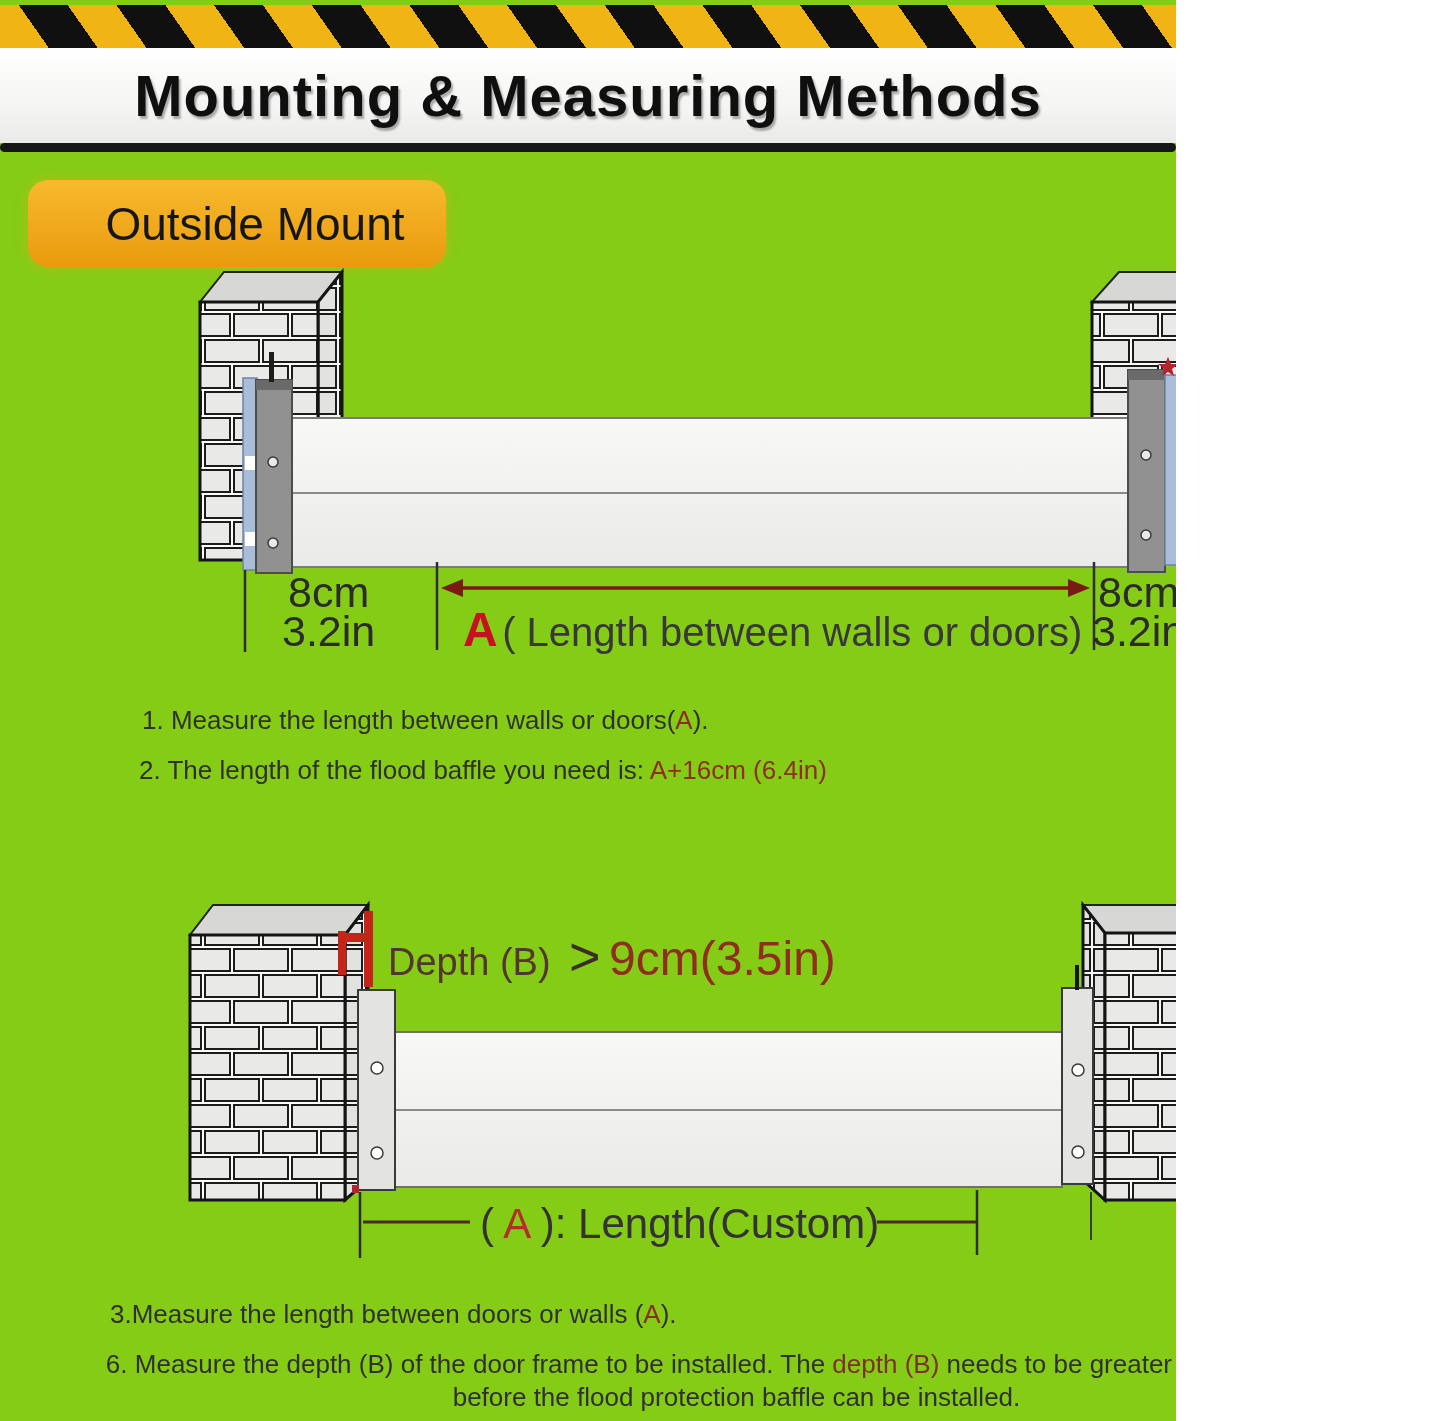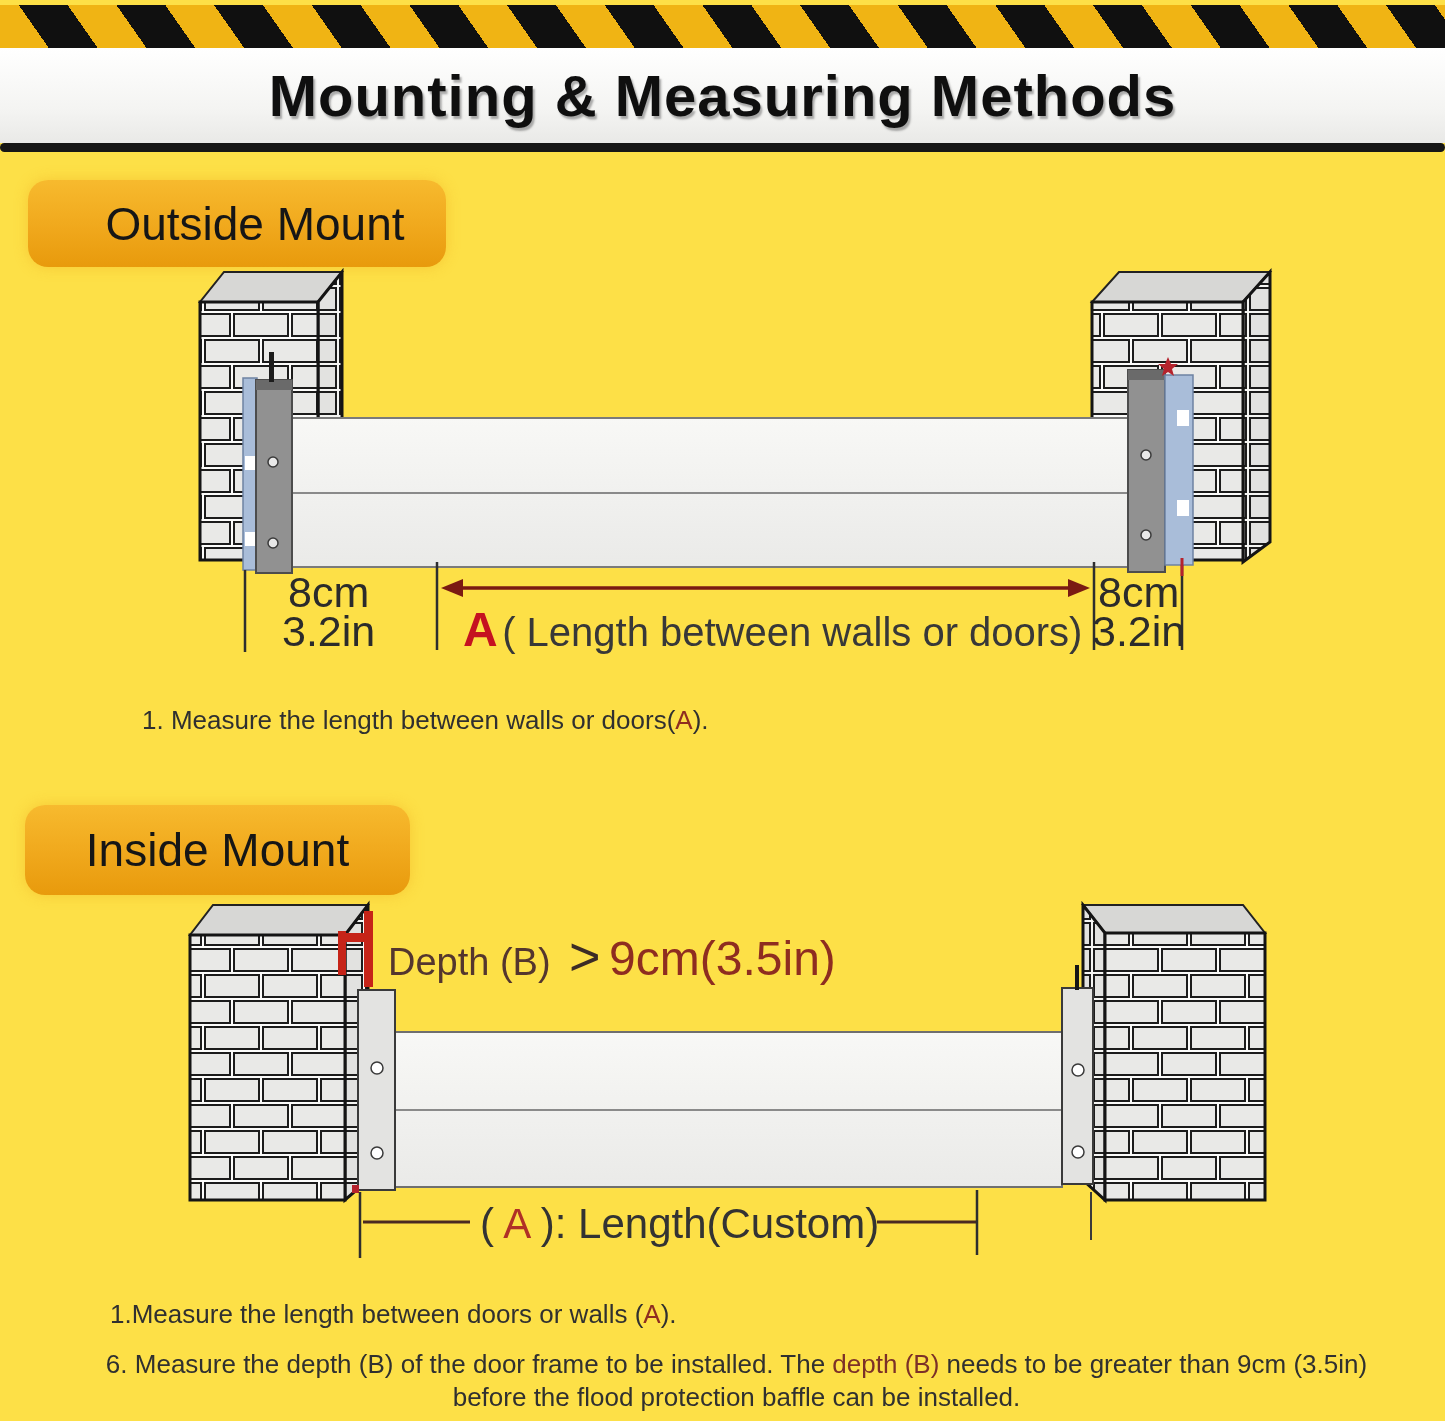--- a/index.html
+++ b/index.html
@@ -1,17 +1,17 @@
 <!DOCTYPE html>
 <html><head>
 <meta charset="utf-8">
 <style>
   html,body{margin:0;padding:0;background:#ffffff;}
   #canvas{
-    position:relative;width:1445px;height:1421px;background:#fde047;
+    position:relative;width:1176px;height:1421px;background:#84cc16;
     font-family:"Liberation Sans",sans-serif;overflow:hidden;
   }
   
   .hazard{
     position:absolute;left:0;top:5px;width:100%;height:43px;
     background:repeating-linear-gradient(55deg,#f0b414 0 40px,#101010 40px 80px);
   }
   .titleband{
     position:absolute;left:0;top:48px;width:100%;height:95px;
     background:linear-gradient(180deg,#ffffff 0%,#f4f4f2 65%,#e9e9e7 100%);
@@ -131,24 +131,22 @@
       <text x="1098" y="347" font-size="43" fill="#2b2b2b">8cm</text>
       <text x="1092" y="386" font-size="43" fill="#2b2b2b">3.2in</text>
       <text x="463" y="386">
         <tspan font-size="48" font-weight="bold" fill="#c51220">A</tspan>
         <tspan font-size="40" fill="#383838">( Length between walls or doors)</tspan>
       </text>
     </g>
   </svg>
 
   <p class="step o1"><span>1. Measure the length between walls or doors(</span><span class="red-a">A</span><span>).</span></p>
-
-  <div class="badge inside">
-    <span>Inside Mount</span>
-  </div>
+  <p class="step o2"><span>2. The length of the flood baffle you need is: </span><span class="maroon">A+16cm (6.4in)</span></p>
+
 
   <svg class="diagram" style="top:895px" width="1445" height="375" viewBox="0 0 1445 375">
 
     <g>
       <polygon points="190,40 345,40 368,10 213,10" fill="#d7d7d5" stroke="#222" stroke-width="2"></polygon>
       <polygon points="345,40 368,10 368,285 345,305" fill="url(#sideBrick)" stroke="#141414" stroke-width="3"></polygon>
       <rect x="190" y="40" width="155" height="265" fill="url(#brick)" stroke="#141414" stroke-width="3"></rect>
     </g>
 
     <g>
@@ -195,16 +193,16 @@
       <line x1="977" y1="295" x2="977" y2="360" stroke="#2e2e2e" stroke-width="2.5"></line>
       <line x1="1091" y1="297" x2="1091" y2="345" stroke="#3a3a3a" stroke-width="2"></line>
       <text x="480" y="343" font-size="42">
         <tspan fill="#333333">(</tspan>
         <tspan fill="#b03026">A</tspan>
         <tspan fill="#333333">): Length(Custom)</tspan>
       </text>
     </g>
   </svg>
 
-  <p class="step i1"><span>1.Measure the length between doors or walls (</span><span class="red-a">A</span><span>).</span></p>
+  <p class="step i1"><span>3.Measure the length between doors or walls (</span><span class="red-a">A</span><span>).</span></p>
   <p class="step i2"><span>6. Measure the depth (B) of the door frame to be installed. The </span><span class="maroon2">depth (B)</span><span> needs to be greater than 9cm (3.5in) before the flood protection baffle can be installed.</span></p>
 
 </div>
 
 </body></html>

